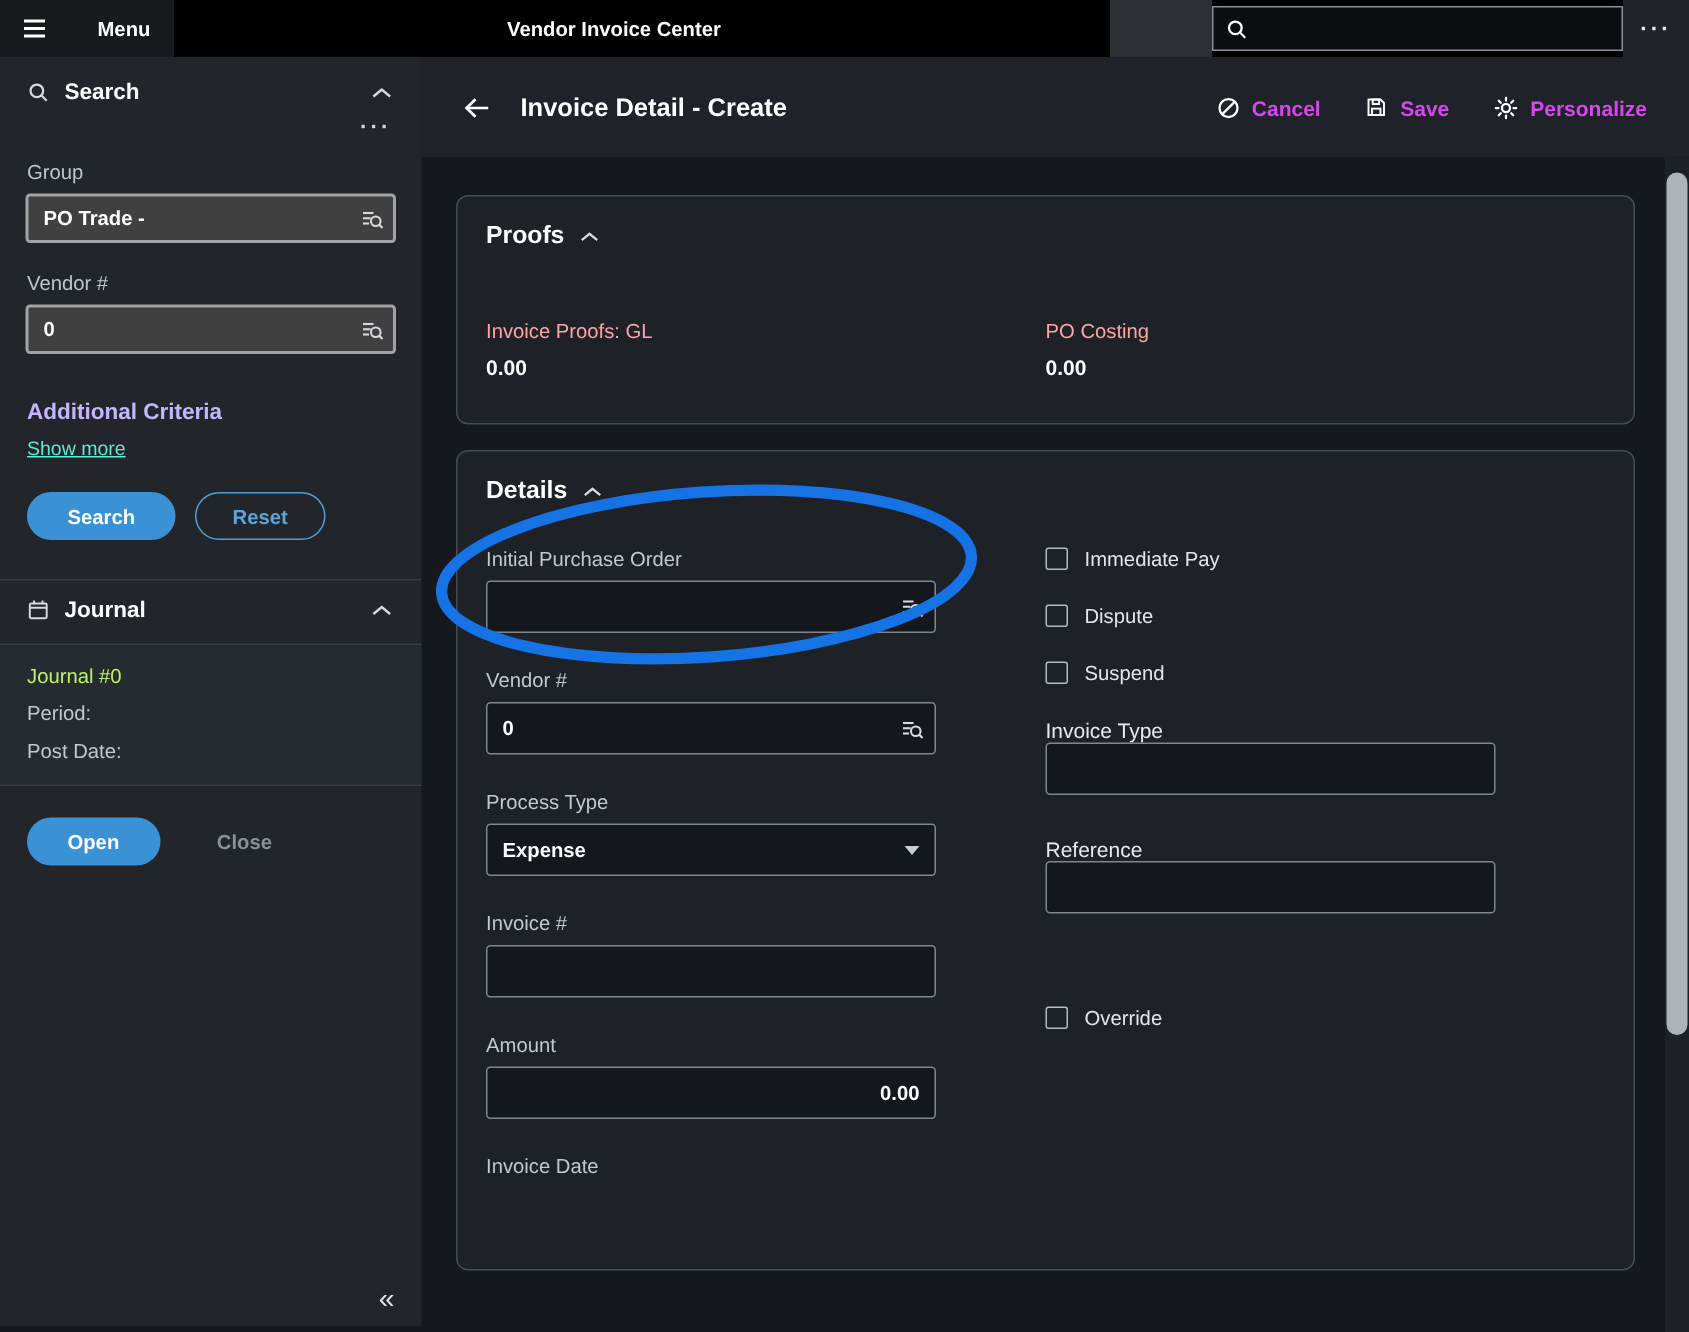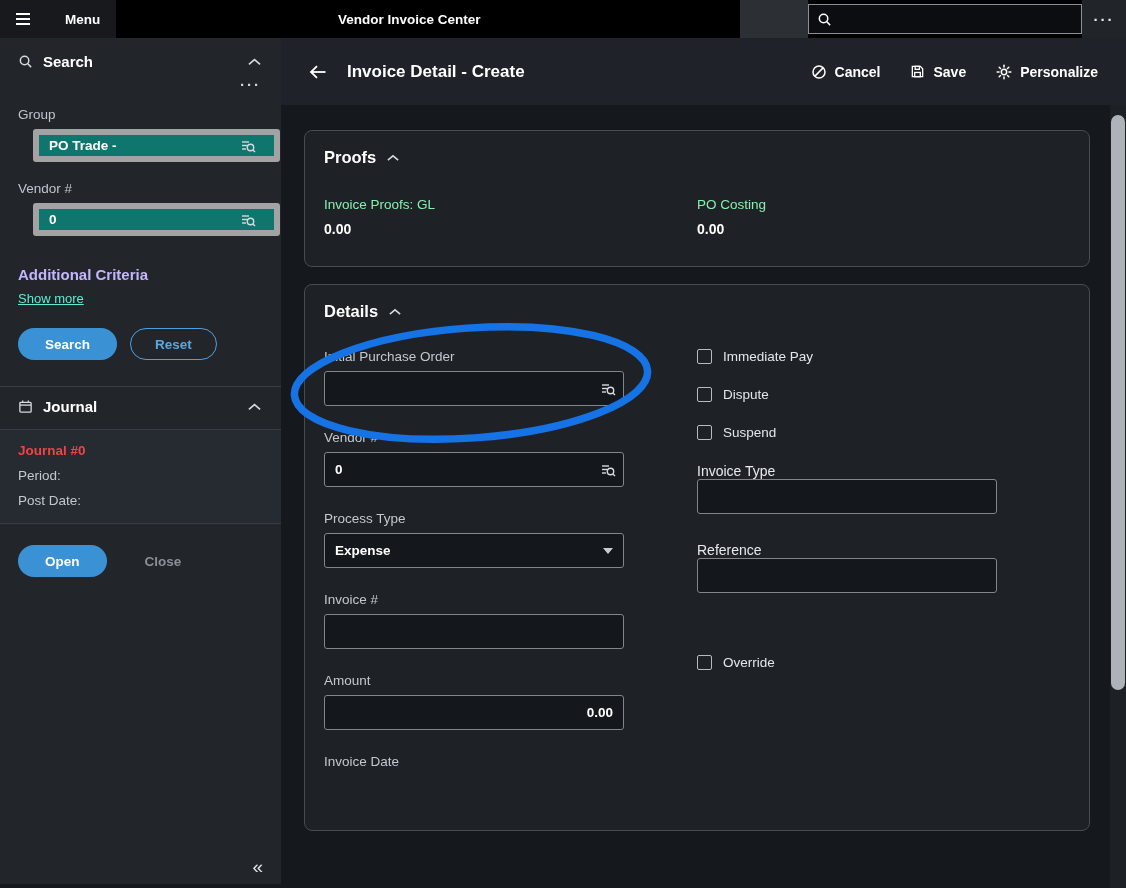--- a/index.html
+++ b/index.html
@@ -27,50 +27,50 @@
   .body-row { display:flex; height:846px; }
 
   
   .sidebar { position:relative; width:281px; flex:none; background:#22262b; }
   .side-header { display:flex; align-items:center; gap:10px; padding:15px 18px 8px; cursor:pointer; }
   .side-header .title { font-size:15px; font-weight:700; color:#fff; }
   .side-header .chev { margin-left:auto; display:flex; padding:2px; }
   .side-ellipsis { text-align:right; padding:0 20px; color:#d2d6da; font-size:15px; font-weight:700; letter-spacing:2px; line-height:14px; cursor:pointer; }
   .field-label { margin:15px 18px 0; color:#bfc5cb; font-size:13.5px; }
   .lookup { position:relative; margin:7px 17px 0; height:33px; }
-  .lookup input { width:100%; height:100%; background:#0f766e; border:6px solid #a3a3a3; border-radius:3px; color:#fff; font-size:13.5px; font-weight:600; padding:0 32px 0 10px; font-family:inherit; outline:none;margin-left:16px; }
+  .lookup input { width:100%; height:100%; background:#404040; border:2px solid #a3a3a3; border-radius:3px; color:#fff; font-size:13.5px; font-weight:600; padding:0 32px 0 10px; font-family:inherit; outline:none; }
   .lookup .lookup-ic { position:absolute; right:8px; top:50%; transform:translateY(-50%); display:flex; cursor:pointer; }
   .add-criteria { margin:30px 18px 0; color:#c4b5fd; font-size:15px; font-weight:700; }
   .show-more { margin:8px 18px 0; display:block; width:max-content; color:#5eead4; font-size:13px; text-decoration:underline; cursor:pointer; }
   .side-btns { display:flex; align-items:center; gap:13px; margin:22px 18px 0; }
   .btn { cursor:pointer; font-family:inherit; }
   .btn-primary { background:#3a92d5; border:none; color:#fff; height:32px; border-radius:16px; font-size:13.5px; font-weight:700; padding:0 27px; }
   .btn-outline { background:transparent; border:1px solid #4f9fdd; color:#5aa7e0; height:32px; border-radius:16px; font-size:13.5px; font-weight:700; padding:0 24px; }
   .btn-text { background:none; border:none; color:#8a9096; font-size:13.5px; font-weight:700; padding:0 10px; }
   .journal-sep { margin-top:26px; border-top:1px solid #383d43; }
   .journal-info { margin-top:6px; background:#262b31; border-top:1px solid #383d43; border-bottom:1px solid #383d43; padding:13px 18px 15px; }
-  .jtitle { color:#ef4444; font-weight:700; font-size:13.5px; }
+  .jtitle { color:#bef264; font-weight:400; font-size:13.5px; }
   .jrow { color:#c3c8ce; font-size:13.5px; margin-top:10px; }
   .journal-btns { display:flex; align-items:center; gap:28px; margin:21px 18px 0; }
   .collapse-btn { position:absolute; right:10px; bottom:2px; color:#e0e3e7; font-size:19px; padding:4px 8px; cursor:pointer; }
 
   
   .main { flex:1; min-width:0; display:flex; flex-direction:column; background:#15181c; }
   .main-header { flex:none; height:67px; background:#1f2329; display:flex; align-items:center; padding:0 28px 0 26px; }
   .back-btn { display:flex; margin-right:18px; cursor:pointer; background:none; border:none; padding:2px; }
   .page-title { color:#fff; font-size:17px; font-weight:700; }
   .header-actions { margin-left:auto; display:flex; align-items:center; gap:30px; }
-  .action-btn { display:flex; align-items:center; gap:8px; color:#ffffff; font-size:14px; font-weight:700; background:none; border:none; cursor:pointer; font-family:inherit; }
+  .action-btn { display:flex; align-items:center; gap:8px; color:#d946ef; font-size:14px; font-weight:700; background:none; border:none; cursor:pointer; font-family:inherit; }
   .content { flex:1; overflow:hidden; padding:25px 36px 0 23px; }
   .card { background:#1e2227; border:1px solid #474c53; border-radius:8px; padding:17px 19px; }
   .card + .card { margin-top:17px; }
   .card-title-row { display:flex; align-items:center; gap:11px; cursor:pointer; }
   .card-title { color:#fff; font-size:16.5px; font-weight:700; }
   .proofs-grid { display:grid; grid-template-columns:373px 1fr; margin-top:30px; padding-bottom:12px; }
-  .plabel { color:#86efac; font-size:13.5px; }
+  .plabel { color:#fca5a5; font-size:13.5px;margin-top:16px; }
   .pvalue { color:#fff; font-weight:700; font-size:14px; margin-top:9px; }
   .details-grid { display:grid; grid-template-columns:300px 300px; column-gap:73px; margin-top:28px; padding-bottom:20px; }
   .dfield { margin-bottom:24px; }
   .dfield .dlabel { color:#c3c8ce; font-size:13.5px; margin-bottom:7px; }
   .control { position:relative; height:35px; }
   .control input { width:100%; height:100%; background:#14171b; border:1px solid #81868d; border-radius:3px; color:#fff; font-size:13.5px; font-weight:600; padding:0 10px; font-family:inherit; outline:none; }
   .control.has-lookup input { padding-right:34px; }
   .control .lookup-ic { position:absolute; right:8px; top:50%; transform:translateY(-50%); display:flex; cursor:pointer; }
   .control input.num { text-align:right; }
   .select { display:flex; align-items:center; height:35px; background:#14171b; border:1px solid #81868d; border-radius:3px; padding:0 10px; color:#fff; font-size:13.5px; font-weight:600; cursor:pointer; }

